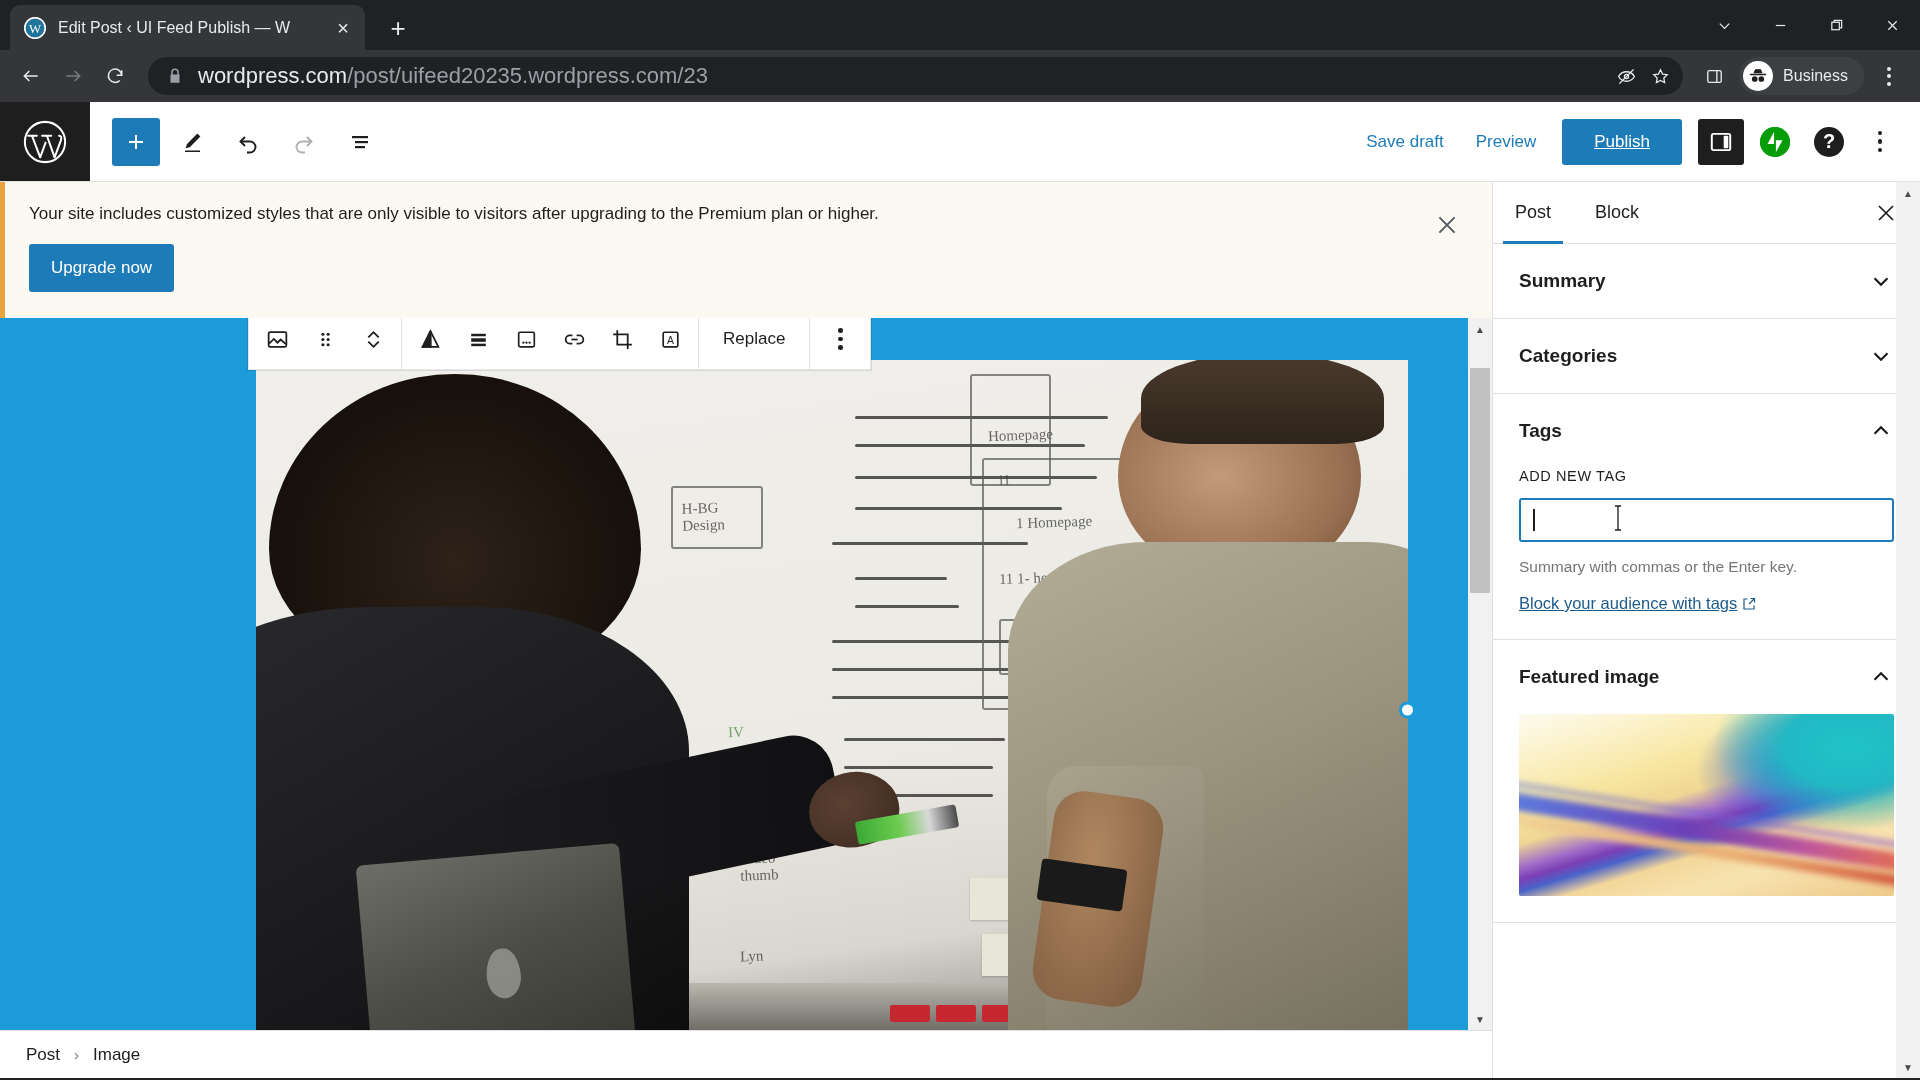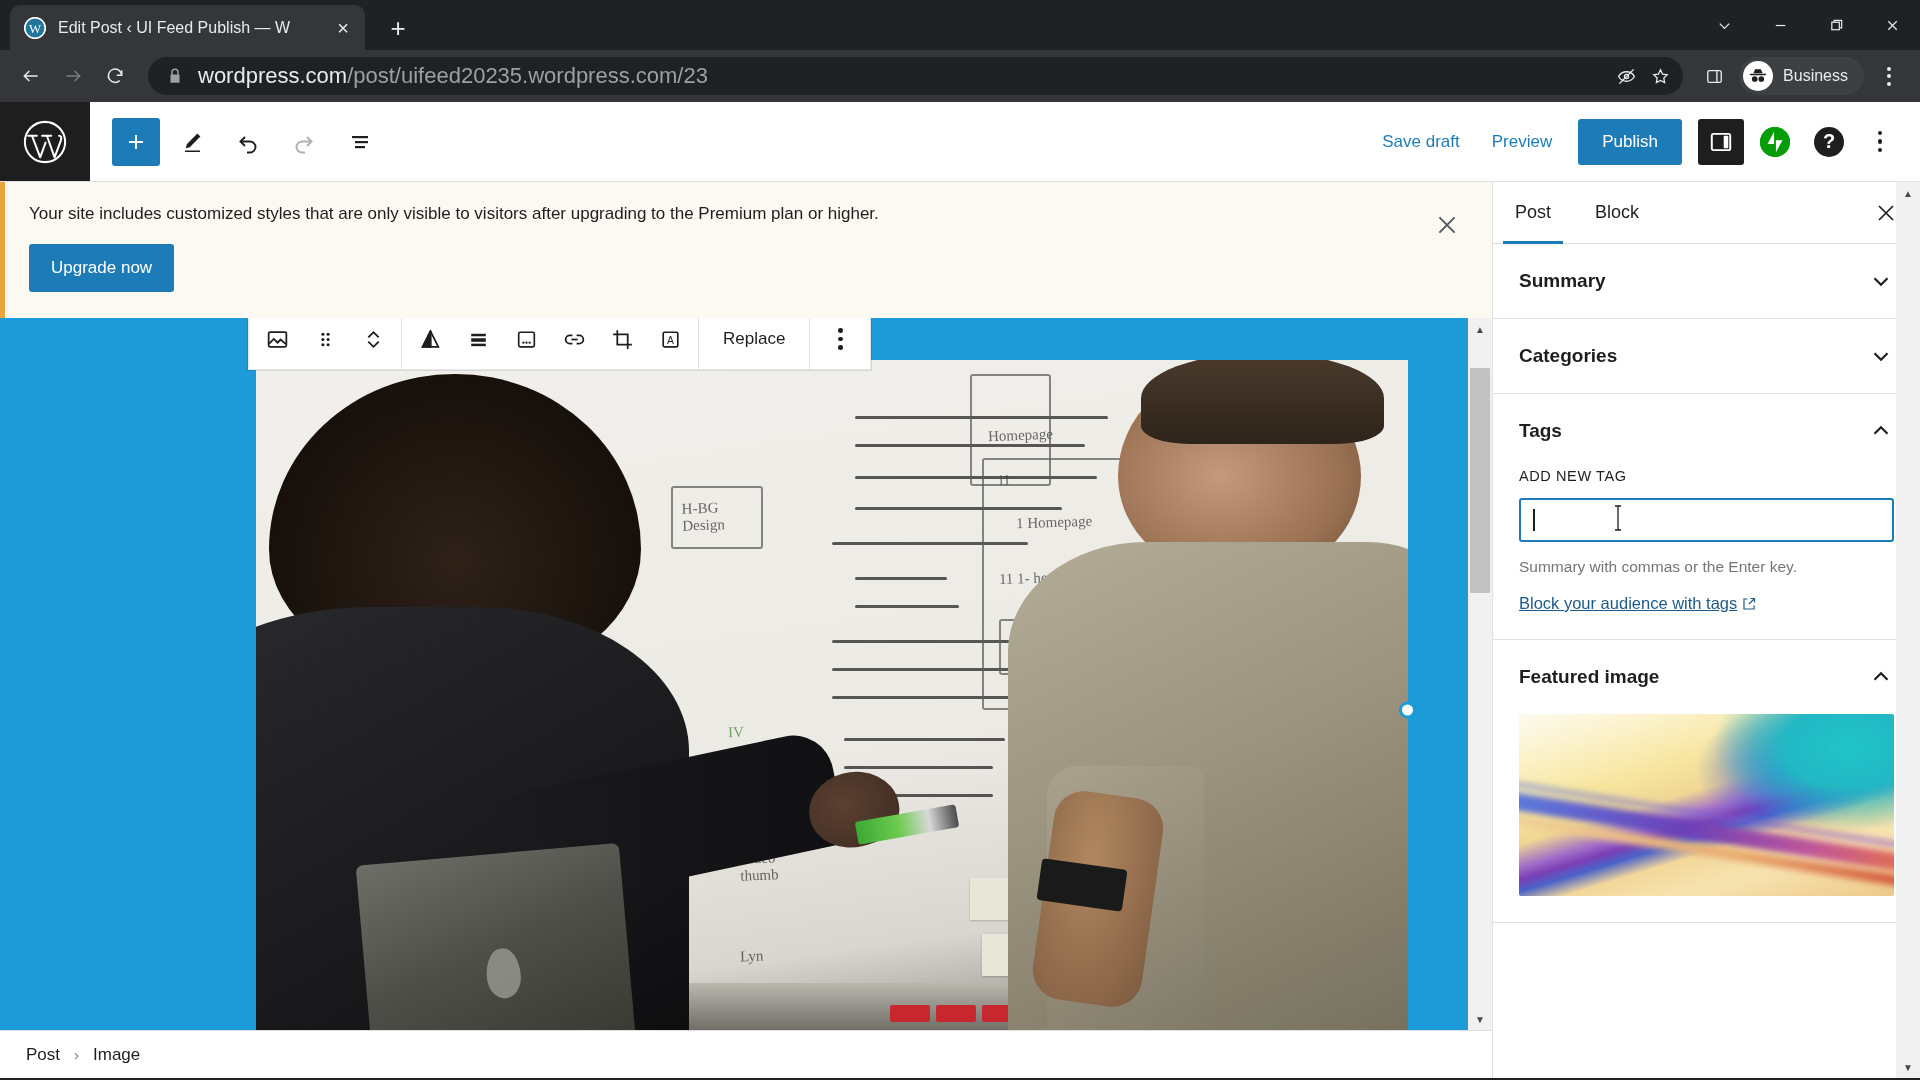--- a/index.html
+++ b/index.html
@@ -125,23 +125,23 @@
   .tool-btn.primary { background: #1d7cb8; color: #fff; border-radius: 3px; }
   .tool-btn.disabled { color: #b0b0b0; }
   .hdr-spacer { flex: 1; }
   .hdr-right { display: flex; align-items: center; gap: 4px; padding-right: 20px; }
   .link-btn {
     height: 42px; padding: 0 14px; border-radius: 3px;
     display: flex; align-items: center; color: #1d7cb8; font-size: 17px;
     white-space: nowrap;
   }
   .publish-btn {
-    height: 46px; padding: 0 24px; border-radius: 3px;
+    height: 46px; padding: 0 32px; border-radius: 3px;
     background: #1d7cb8; color: #fff; font-size: 17px;
-    display: flex; align-items: center; margin: 0 8px;
+    display: flex; align-items: center; margin: 0 8px; text-decoration: underline;
   }
   .icon-sq {
     width: 46px; height: 46px; border-radius: 3px;
     display: flex; align-items: center; justify-content: center;
     color: #1e1e1e; margin-left: 4px;
   }
   .icon-sq.active { background: #1e1e1e; color: #fff; }
   .icon-sq svg { width: 26px; height: 26px; }
   .jetpack-dot {
     width: 30px; height: 30px; border-radius: 50%; background: #069e08;

